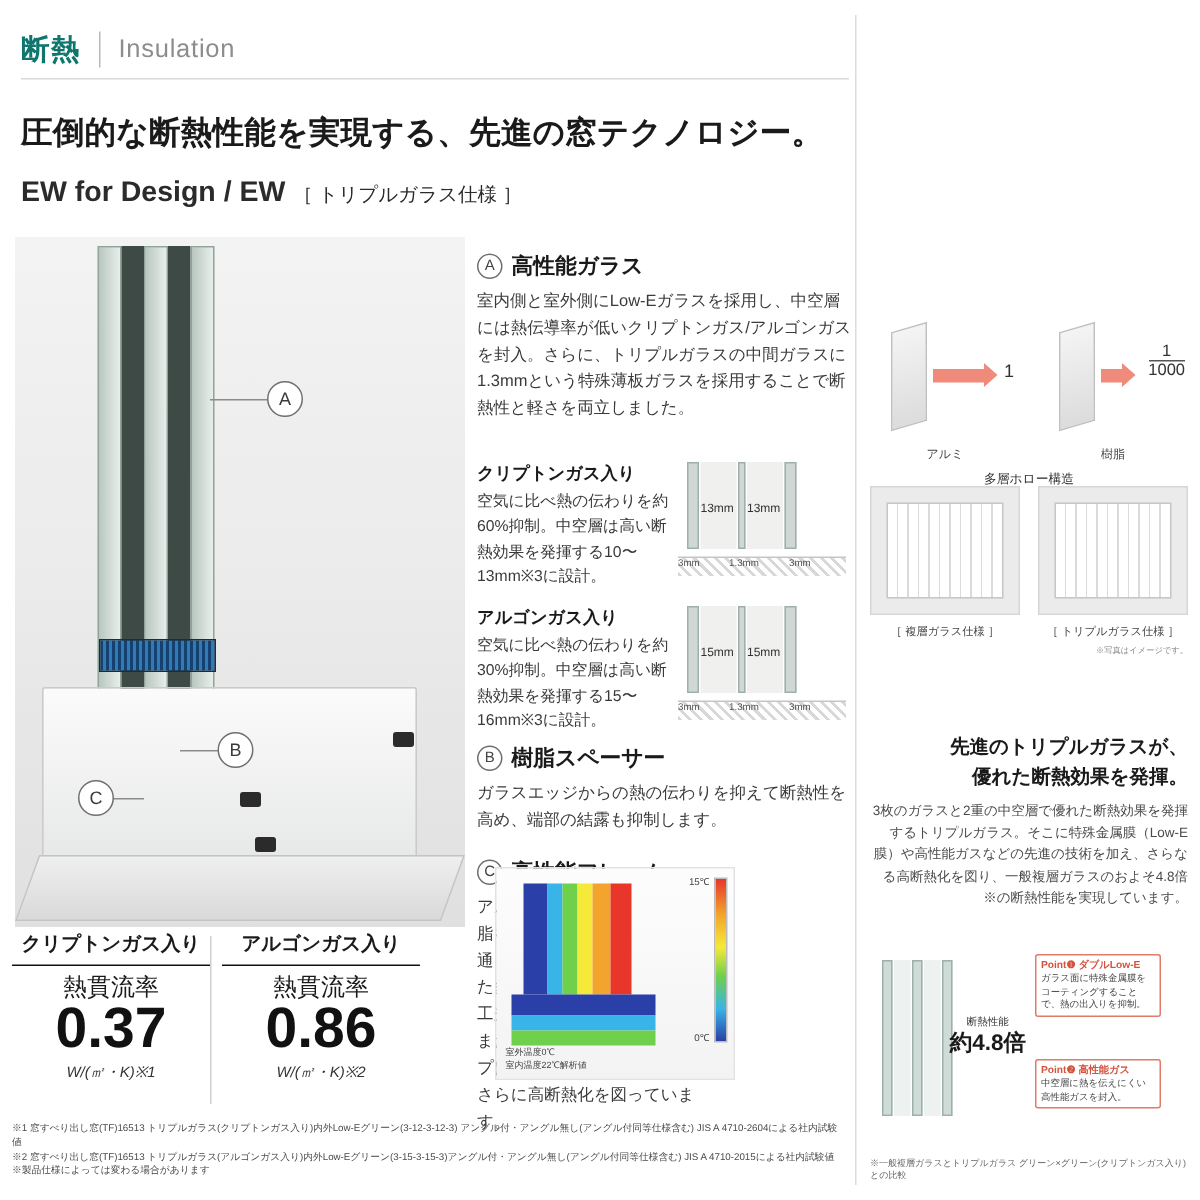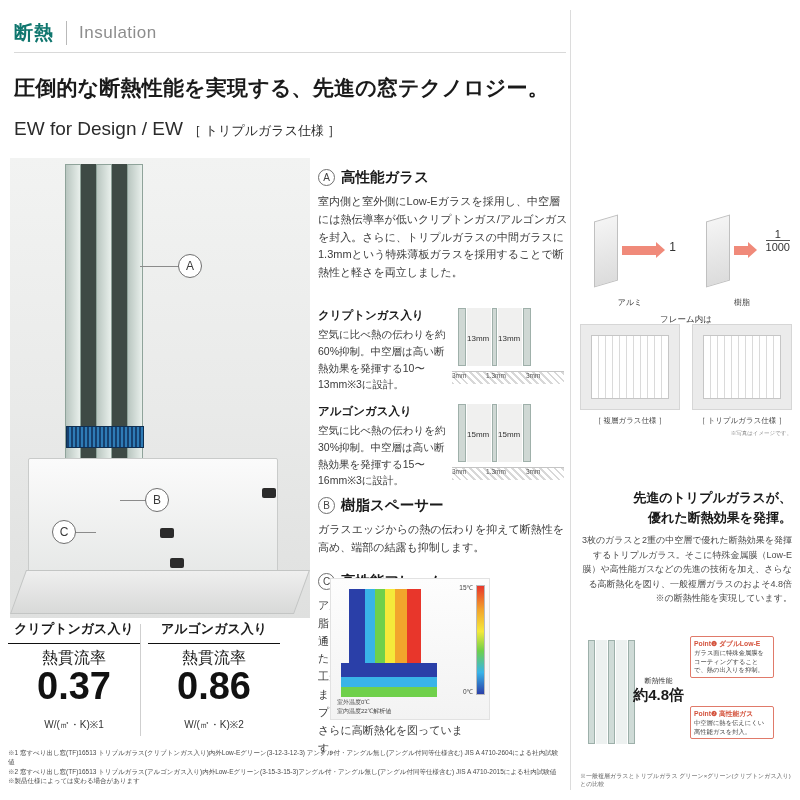--- a/index.html
+++ b/index.html
@@ -28,21 +28,21 @@
 
   
   .headline {
     position:absolute; left:14px; top:74px; width:556px;
     font-size:21px; font-weight:bold; letter-spacing:0.2px; color:#1a1a1a;
   }
   .subhead {
     position:absolute; left:14px; top:118px; width:556px;
     font-size:19px; color:#2b2b2b;
   }
-  .subhead .big { font-weight:normal; }
+  .subhead .big { font-weight:bold; }
   .subhead .small { font-size:13px; }
 
   
   .window-fig {
     position:absolute; left:10px; top:158px; width:300px; height:460px;
     background: linear-gradient(180deg,#f2f3f2 0%, #e9eae9 55%, #dfe0df 100%);
     overflow:hidden;
   }
   .pane {
     position:absolute; background:#cdd6d2;
@@ -86,21 +86,21 @@
   
   .valbox {
     position:absolute; top:620px; width:132px; height:120px; text-align:center;
   }
   .valbox.v1 { left:8px; }
   .valbox.v2 { left:148px; }
   .valbox .title { font-size:13px; font-weight:bold; color:#1a1a1a; }
   .valbox .divider { width:100%; height:1px; background:#111; margin:5px 0 4px; }
   .valbox .label { font-size:16px; color:#1a1a1a; }
   .valbox .num { font-size:38px; font-weight:bold; line-height:1; margin-top:-2px; color:#111; }
-  .valbox .unit { font-size:10px; color:#333; margin-top:12px; }
+  .valbox .unit { font-size:10px; color:#333; margin-top:2px;font-style:italic; }
   .vdiv { position:absolute; left:140px; top:624px; width:1px; height:112px; background:#cfcfcf; }
 
   .footnote {
     position:absolute; left:8px; top:748px; width:552px;
     font-size:6.5px; line-height:1.45; color:#4a4a4a;
   }
 
   
   .feat { position:absolute; width:250px; }
   .feat-head { display:flex; align-items:center; gap:6px; margin-bottom:6px;}
@@ -332,21 +332,21 @@
       <div class="block"></div>
       <div class="arrow" style="width:14px;"></div>
       <div class="frac">
         <div>1</div>
         <div class="ln">1000</div>
       </div>
       <div class="cap">樹脂</div>
     </div>
   </div>
 
-  <div class="rcaption" style="position:absolute; left:580px; top:306px; width:212px;">フレーム内は</div>
+  <div class="rcaption" style="position:absolute; left:580px; top:306px; width:212px;">多層ホロー構造</div>
 
   <div class="hollow" style="left:580px; top:324px;">
     <div class="core"></div>
   </div>
   <div class="hollow" style="left:692px; top:324px;">
     <div class="core"></div>
   </div>
   <div class="hcap" style="left:580px; top:416px;">［ 複層ガラス仕様 ］</div>
   <div class="hcap" style="left:692px; top:416px;">［ トリプルガラス仕様 ］</div>
   <div class="hcap" style="left:692px; top:430px; width:100px; text-align:right; font-size:5.5px; color:#888;">※写真はイメージです。</div>

